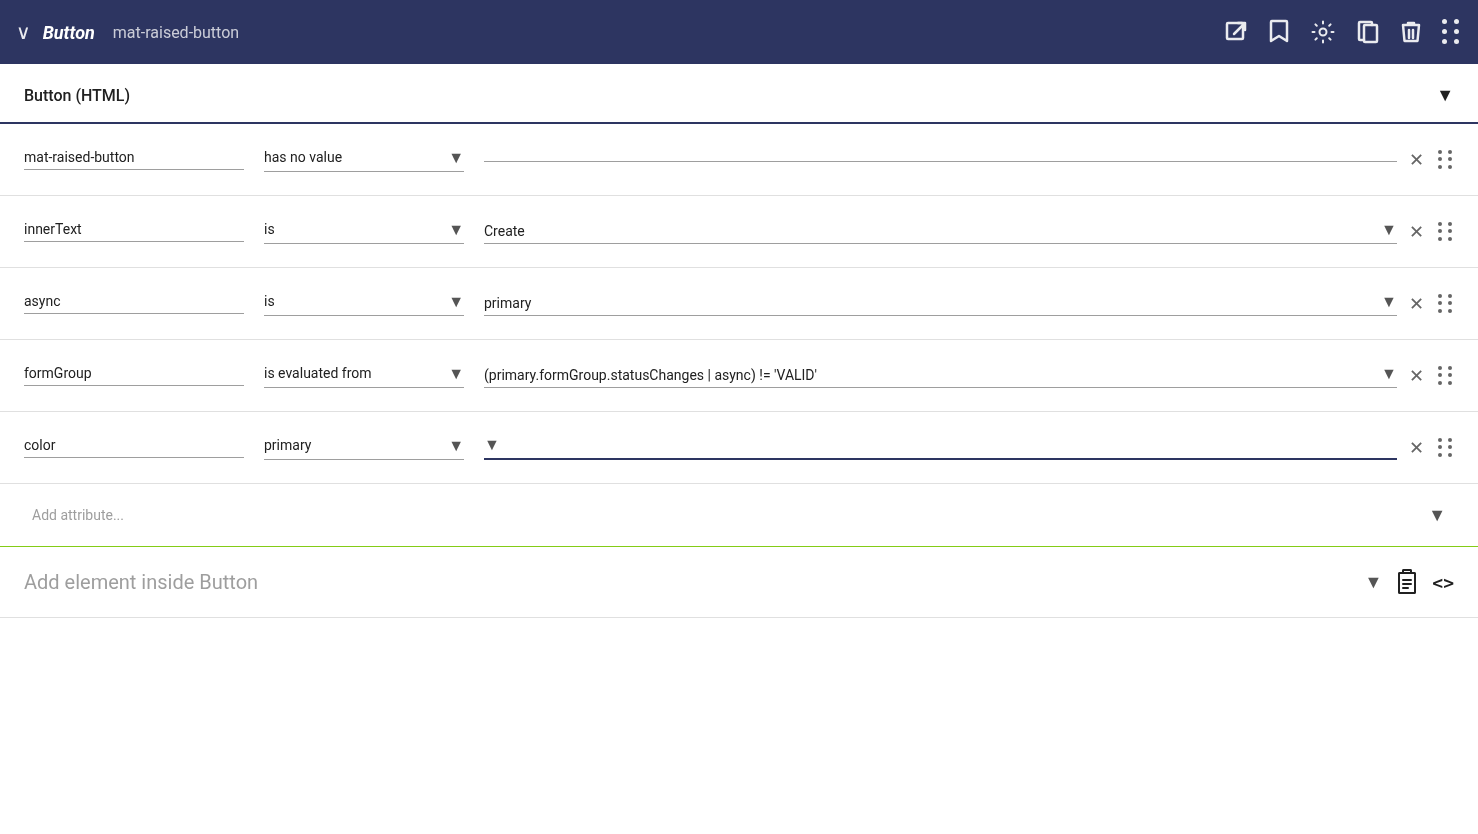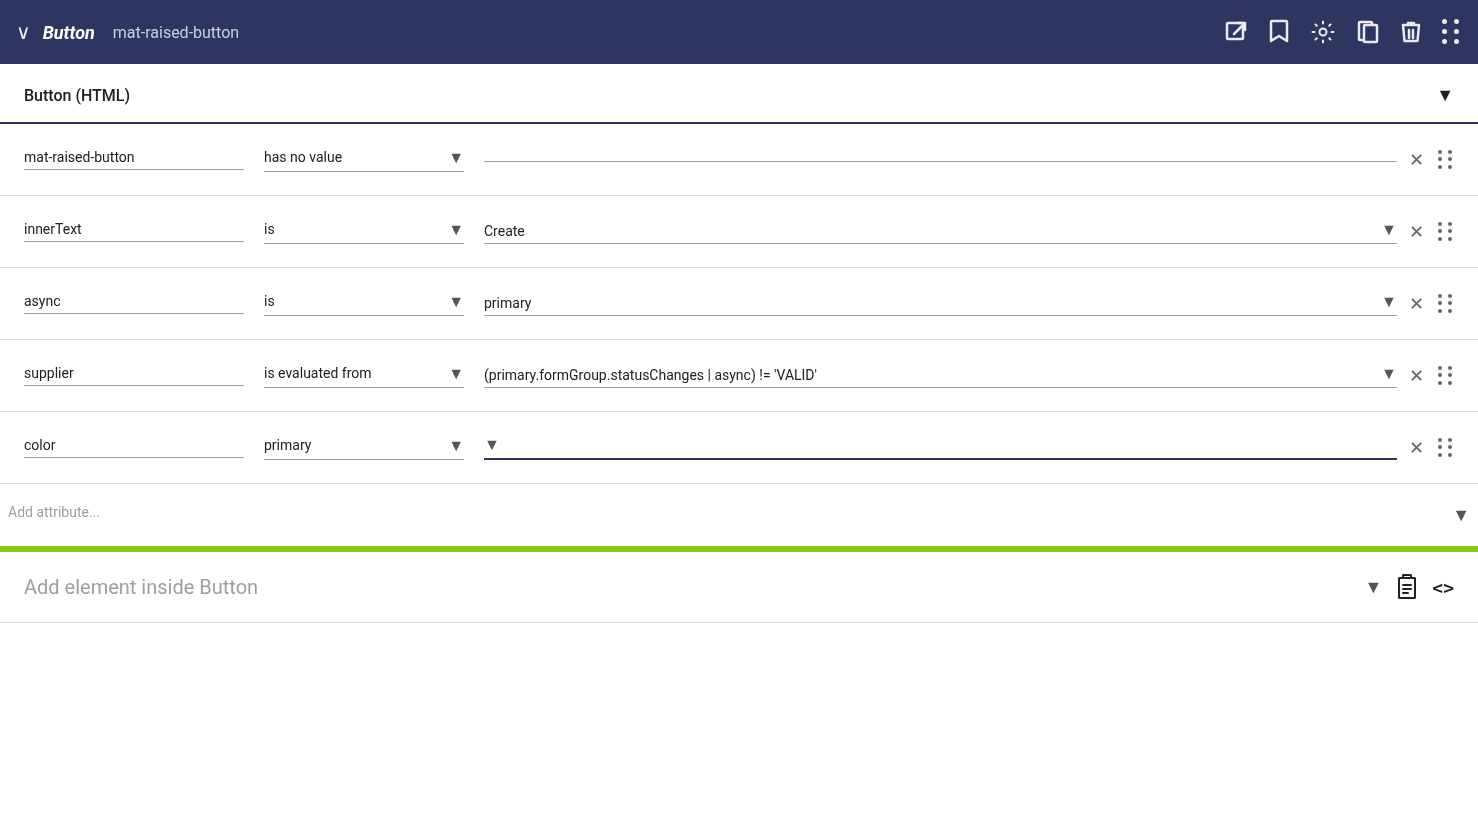--- a/index.html
+++ b/index.html
@@ -157,23 +157,23 @@
     .dots-icon span {
       width: 4px;
       height: 4px;
       background: #666;
       border-radius: 50%;
     }
 
     
     .add-attr-row {
       display: flex;
-      align-items: flex-start;
-      padding: 20px 8px;
-      border-bottom: 6px solid #84cc16;
+      align-items: center;
+      padding: 20px 32px;
+      border-bottom: 1px solid #84cc16;
       cursor: pointer;
     }
     .add-attr-text {
       font-size: 14px;
       color: #9e9e9e;
       flex: 1;
     }
     .add-attr-chevron {
       font-size: 18px;
       color: #555;
@@ -357,21 +357,21 @@
           <span></span>
           <span></span>
           <span></span>
           <span></span>
         </div>
     </span>
   </div>
 </div>
 
 <div class="attr-row">
-  <div class="attr-name">supplier</div>
+  <div class="attr-name">formGroup</div>
   <div class="attr-operator">
     <span class="attr-operator-text">is evaluated from</span>
     <span class="attr-operator-chevron">▼</span>
   </div>
   <div class="attr-value">
     <span class="attr-value-text">(primary.formGroup.statusChanges | async) != 'VALID'</span>
     <span class="attr-value-chevron">▼</span>
   </div>
   <div class="attr-actions">
     <span class="icon-btn">✕</span>

